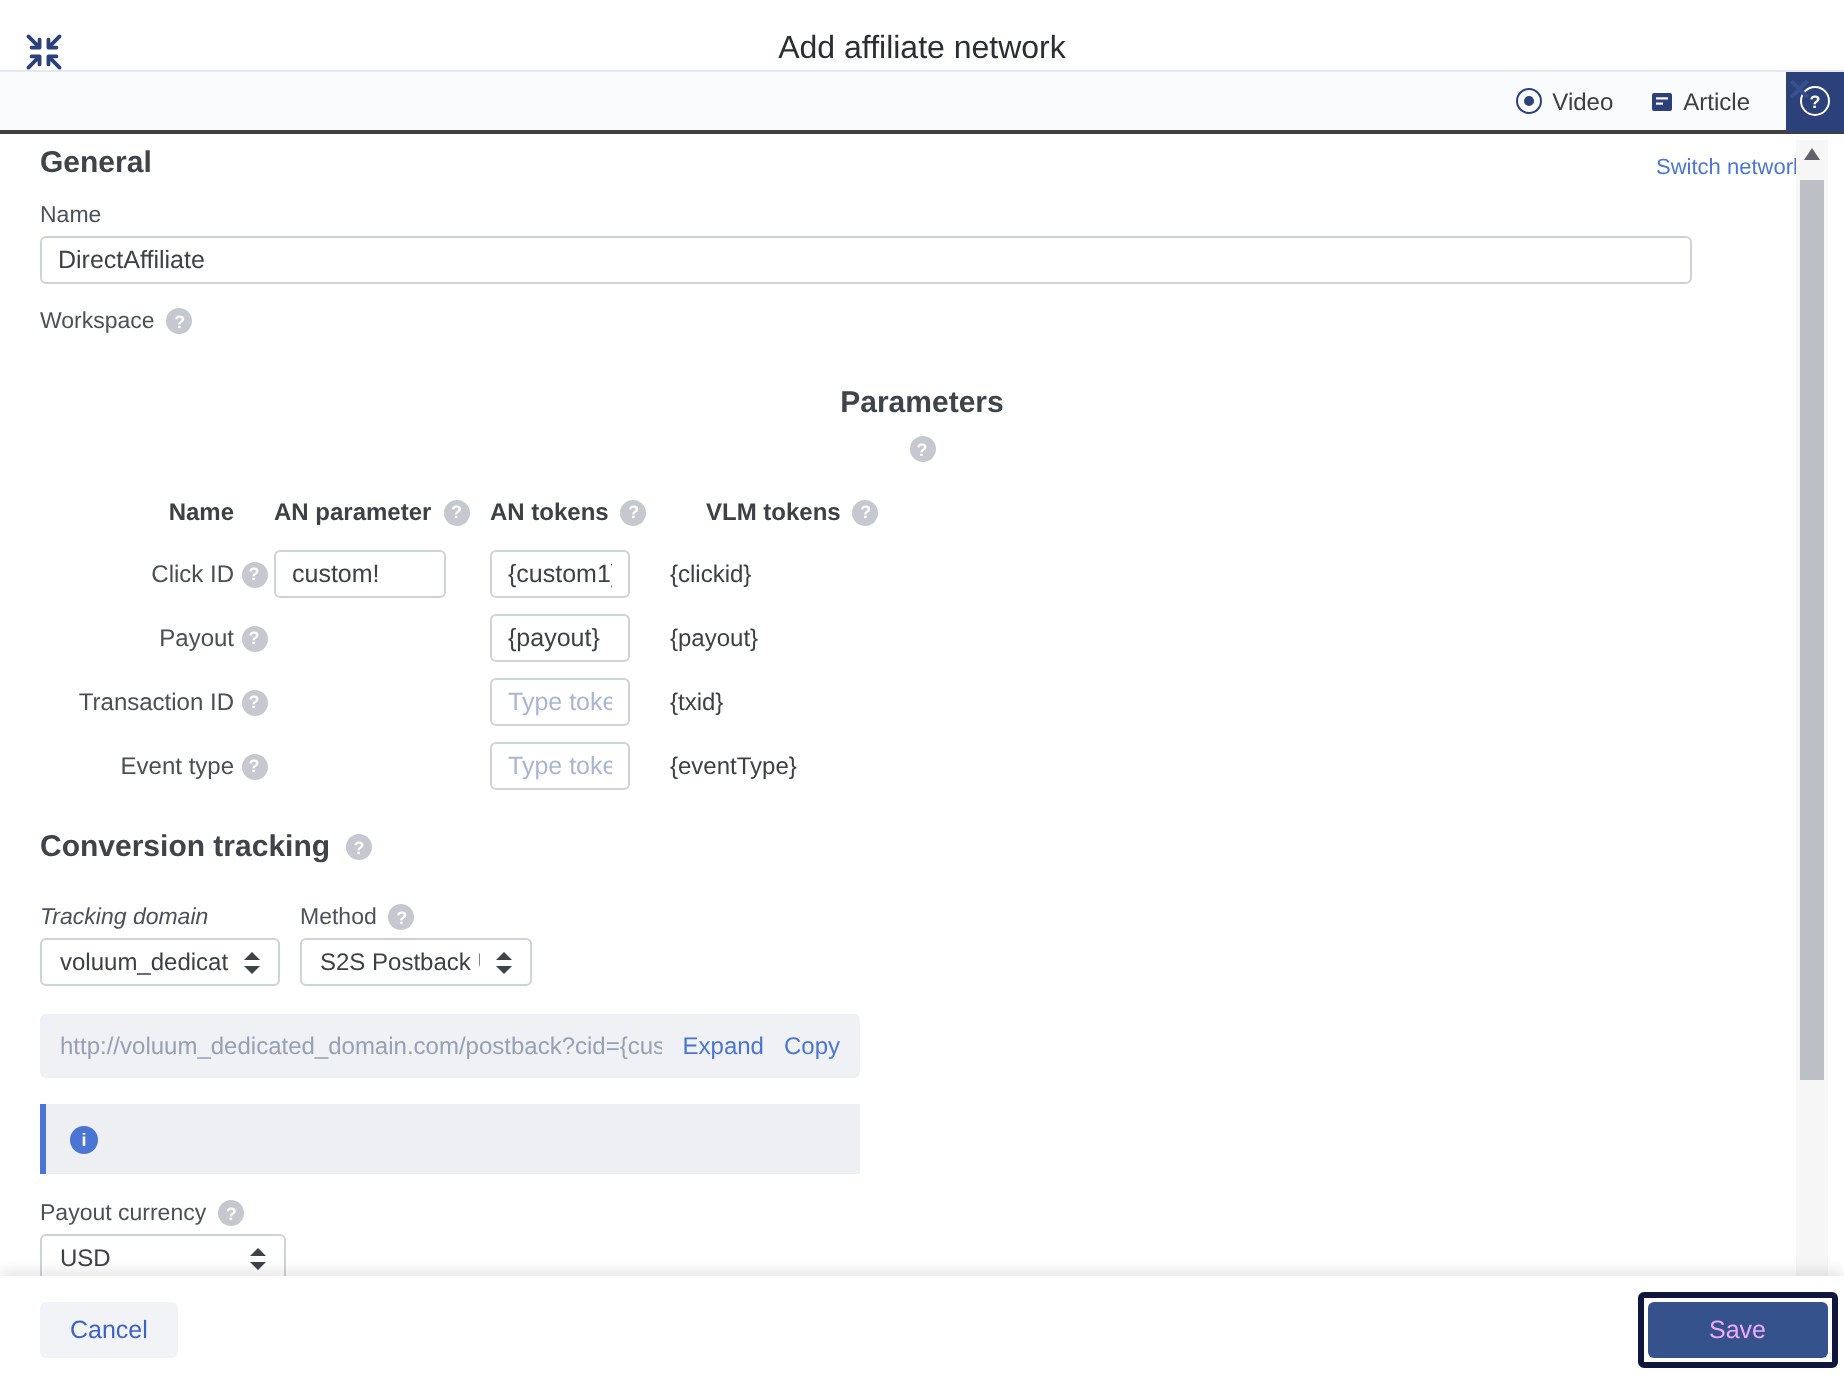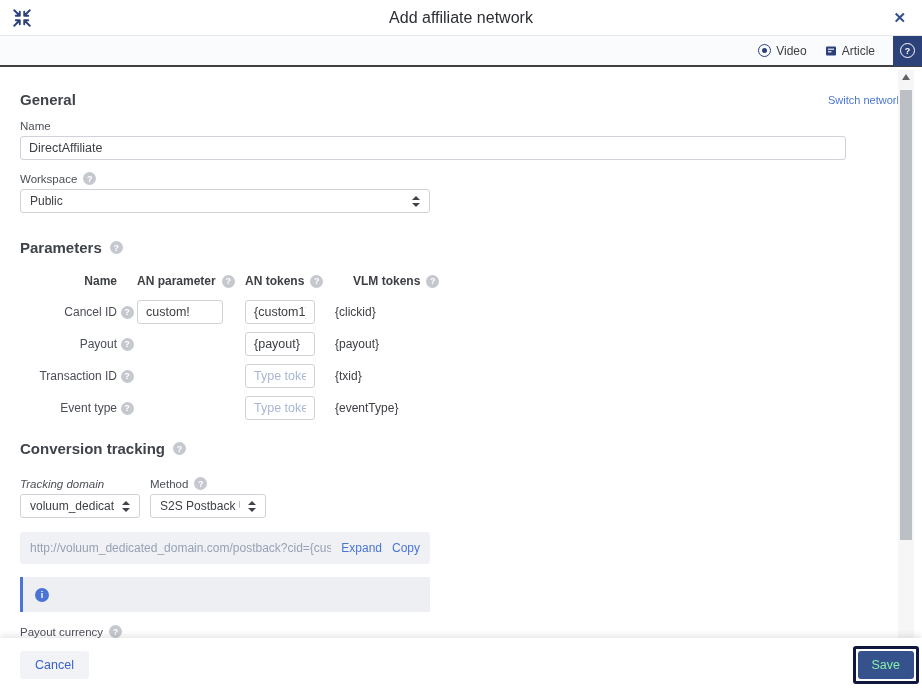--- a/index.html
+++ b/index.html
@@ -6,22 +6,22 @@
   html,body { width:922px; height:691px; }
   body {
     font-family:"Liberation Sans", sans-serif;
     background:#fff; color:#3d4045; overflow:hidden; position:relative;
     width:922px; height:691px;
   }
   .modal { position:relative; width:922px; height:691px; background:#fff; }
 
   
   .hdr {
-    height:36px; display:flex; align-items:center; padding:16px 12px;
-    border-bottom:1px solid #e6e8eb; position:relative; background:#fff;
+    height:36px; display:flex; align-items:flex-start; padding:16px 12px;
+    border-bottom:1px solid #e6e8eb; position:relative; background:#fff;flex-direction:column;
   }
   .hdr-title {
     position:absolute; left:0; right:0; text-align:center;
     font-size:16px; font-weight:500; color:#2b2e33;
   }
   .collapse-btn { width:20px; height:20px; cursor:pointer; z-index:2; }
   .close-btn {
     margin-left:auto; z-index:2; cursor:pointer;
     color:#35508f; font-size:15px; font-weight:bold; line-height:1; padding:2px 4px;
   }
@@ -37,21 +37,21 @@
   .help-sq {
     width:29px; height:31px; background:#2c4079; display:flex; align-items:center; justify-content:center; cursor:pointer;
   }
   .help-circ {
     width:15px; height:15px; border:1.3px solid #fff; border-radius:50%;
     color:#fff; font-size:9px; font-weight:bold; display:flex; align-items:center; justify-content:center;
   }
 
   
   .content { padding:0 20px; position:relative; height:584px; }
-  .sec-head { display:flex; align-items:center; justify-content:space-between; margin-top:24px; }
+  .sec-head { display:flex; align-items:flex-end; justify-content:space-between; margin-top:6px; }
   h2 { font-size:15px; font-weight:600; color:#3f434a; display:flex; align-items:center; gap:8px; }
   .link { color:#4a75d4; font-size:11px; cursor:pointer; text-decoration:none; }
   .lbl { font-size:11.5px; color:#4c5058; display:flex; align-items:center; gap:6px; }
 
   .q {
     width:13px; height:13px; border-radius:50%; background:#c5c9cf; color:#fff;
     font-size:9px; font-weight:bold; display:inline-flex; align-items:center; justify-content:center;
     cursor:pointer; flex:0 0 auto;
   }
   input.txt {
@@ -107,36 +107,36 @@
   }
   .info-i {
     width:14px; height:14px; border-radius:50%; background:#4a75d4; color:#fff;
     font-size:9px; font-weight:bold; display:flex; align-items:center; justify-content:center; margin-top:1px; flex:0 0 auto;
   }
   .info-txt { font-size:12px; color:#45484e; line-height:1.45; width:330px; }
 
   .pc-select { width:123px; }
   .mt13 { margin-top:13px; }
   .mt16 { margin-top:16px; }
-  .mt26 { margin-top:26px; }
+  .mt26 { margin-top:26px;flex-direction:column; }
 
   
   .footer {
     position:absolute; left:0; right:0; bottom:0; height:53px; background:#fff;
     box-shadow:0 -3px 6px rgba(0,0,0,0.09);
     display:flex; align-items:center; justify-content:space-between;
     padding:0 3px 0 20px; z-index:5;
   }
   .cancel-btn {
     background:#f2f3f6; border-radius:3px; padding:7px 15px; color:#3b62c9;
     font-size:12.5px; cursor:pointer; border:none; font-family:inherit;
   }
   .save-ring { border:3px solid #10173f; border-radius:3px; padding:2px; background:#fff; }
   .save-btn {
-    background:#35528c; color:#86efac; border:none; border-radius:3px; padding:7px 14px;
+    background:#35528c; color:#f0abfc; border:none; border-radius:3px; padding:7px 31px;
     font-size:12.5px; cursor:pointer; font-family:inherit;
   }
 
   
   .sbar { position:absolute; top:70px; right:8px; width:16px; height:582px; background:#f6f6f7; z-index:4; }
   .sb-up, .sb-dn { position:absolute; left:0; width:16px; height:14px; display:flex; align-items:center; justify-content:center; cursor:pointer; }
   .sb-up { top:0; } .sb-dn { bottom:0; }
   .tri-up { width:0; height:0; border-left:4.5px solid transparent; border-right:4.5px solid transparent; border-bottom:6px solid #5f6368; }
   .tri-dn { width:0; height:0; border-left:4.5px solid transparent; border-right:4.5px solid transparent; border-top:6px solid #5f6368; }
   .sb-thumb { position:absolute; left:2px; top:20px; width:12px; height:450px; background:#bcbfc3; cursor:pointer; }
@@ -185,27 +185,20 @@
       <h2>General</h2>
       <a class="link">Switch network</a>
     </div>
 
     <div class="lbl mt12">Name</div>
     <input class="txt name-input" value="DirectAffiliate" style="">
 
     <div class="lbl mt12">
       <span>Workspace</span>
       <span class="q">?</span>
-    </div>
-    <div class="select ws-select">
-      <span class="val">Public</span>
-      <span class="spin">
-          <i class="up"></i>
-          <i class="dn"></i>
-        </span>
     </div>
 
     <h2 class="mt26">
       <span>Parameters</span>
       <span class="q">?</span>
     </h2>
 
     <div class="ptable">
       <div class="prow head">
         <div class="c-label">Name</div>
@@ -218,21 +211,21 @@
           <span>AN tokens</span>
           <span class="q">?</span>
         </div>
         <div class="c-vlm hcell">
           <span>VLM tokens</span>
           <span class="q">?</span>
         </div>
       </div>
 
       <div class="prow">
-        <div class="c-label">Cancel ID</div>
+        <div class="c-label">Click ID</div>
         <div class="c-q">
             <span class="q">?</span>
           </div>
         <div class="c-param"><input class="txt tok-input" value="custom!" style=""></div>
         <div class="c-antok"><input class="txt antok-input" value="{custom1}" style=""></div>
         <div class="c-vlm">{clickid}</div>
       </div>
 
       <div class="prow">
         <div class="c-label">Payout</div>

